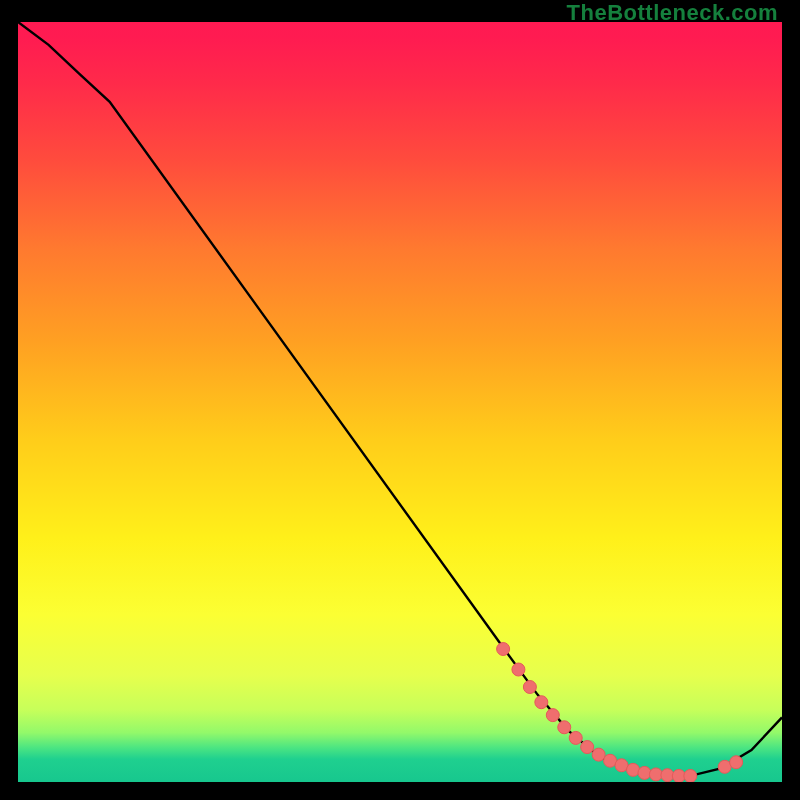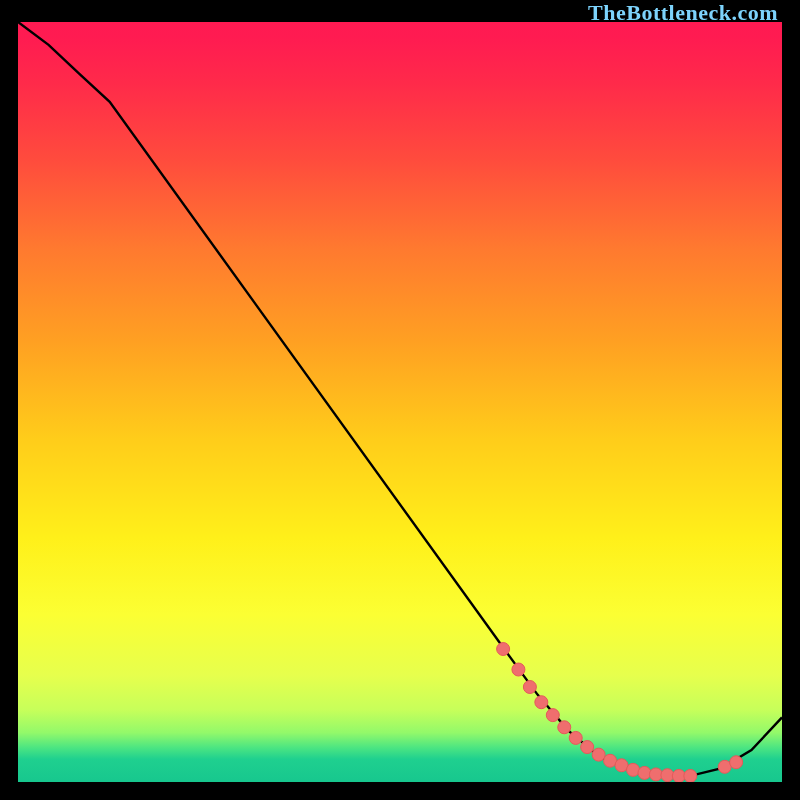--- a/index.html
+++ b/index.html
@@ -20,25 +20,25 @@
     position: absolute;
     left: 18px;
     top: 22px;
     width: 764px;
     height: 760px;
   }
   .watermark {
     position: absolute;
     top: 0;
     right: 22px;
-    font-family: Liberation Serif, serif;
+    font-family: Liberation Sans, sans-serif;
     font-size: 22px;
     font-weight: 600;
     letter-spacing: 0.5px;
-    color: #7dd3fc;
+    color: #15803d;
   }
 </style>
 </head>
 <body>
 
 <div class="stage">
   <div class="watermark">TheBottleneck.com</div>
 
   <svg class="plot" viewBox="0 0 764 760" preserveAspectRatio="none">
     <defs>

